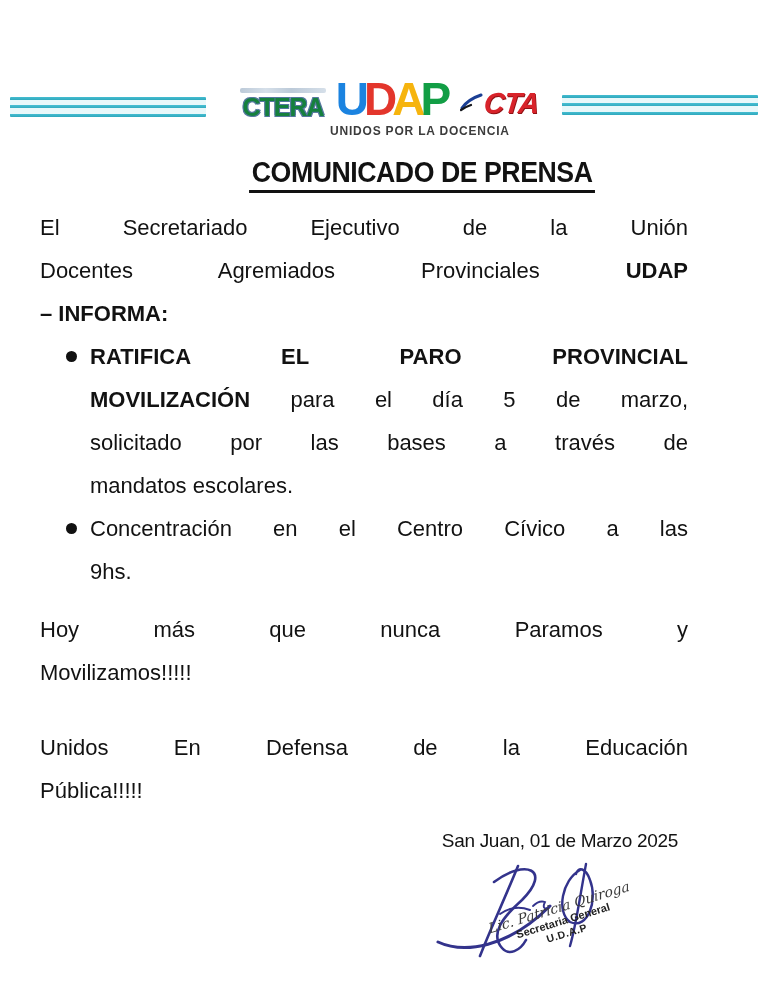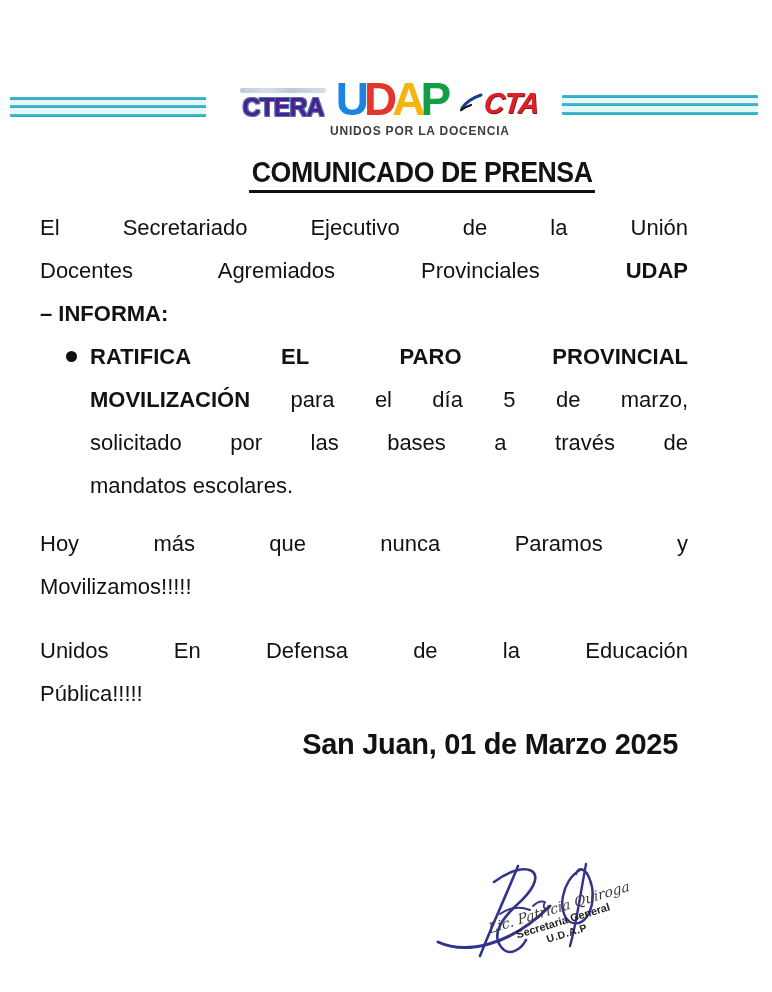--- a/index.html
+++ b/index.html
@@ -27,21 +27,21 @@
   }
   .stripes.left{left:10px;top:97px;width:196px;}
   .stripes.right{left:562px;top:95px;width:196px;}
 
   .ctera{position:absolute;left:228px;top:88px;width:110px;text-align:center;}
   .ctera .blurline{height:5px;width:86px;margin:0 auto 1px auto;
     background:linear-gradient(to right,#9fb3c8,#c4d2e0 30%,#9fb3c8 60%,#c4d2e0);
     opacity:.7;border-radius:2px;}
   .ctera .word{
     font-weight:900;font-size:25px;letter-spacing:-1px;line-height:26px;
-    color:#4c1d95;
+    color:#15803d;
     text-shadow:-1px -1px 0 #55779f, 1px -1px 0 #55779f, -1px 1px 0 #55779f, 1px 1px 0 #55779f;
   }
 
   .udap{position:absolute;left:330px;top:76px;width:122px;text-align:center;}
   .udap .letters{font-weight:900;font-size:46px;line-height:46px;letter-spacing:-5px;}
   .udap .tagline{margin-top:2px;font-size:12px;font-weight:700;color:#3c3c3c;letter-spacing:.8px;white-space:nowrap;}
 
   .cta{position:absolute;left:460px;top:88px;width:100px;display:flex;align-items:center;}
   .cta .word{
     font-weight:900;font-style:italic;font-size:29px;line-height:30px;
@@ -63,25 +63,25 @@
   .content{position:absolute;left:40px;top:206px;width:648px;}
   .line{font-size:22px;line-height:43px;text-align:justify;text-align-last:justify;white-space:normal;}
   .line.last{text-align-last:left;}
   .b{font-weight:700;}
   .bullets{}
   .bullet{position:relative;padding-left:50px;}
   .bullet .dot{
     position:absolute;left:26px;top:16px;width:11px;height:11px;border-radius:50%;background:#111;
   }
   .closing{margin-top:15px;}
-  .closing2{margin-top:21px;}
+  .closing2{margin-top:32px;}
   .closing .line{font-weight:400;}
 
   .date-row{margin-top:13px;text-align:right;padding-right:10px;
-    font-weight:700;font-size:29px;line-height:32px;letter-spacing:-.3px;}
+    font-weight:400;font-size:19px;line-height:32px;letter-spacing:-.3px;}
 
   
   .signature{position:absolute;left:430px;top:856px;width:240px;height:140px;}
   .sig-svg{position:absolute;left:0;top:0;}
   .stamp{
     position:absolute;left:62px;top:66px;width:160px;
     transform:rotate(-17deg);transform-origin:left bottom;
     text-align:center;color:#2e2e2e;
   }
   .stamp .name{
@@ -132,20 +132,25 @@
     </div>
 
     <div class="bullets">
       <div class="bullet">
         <span class="dot"></span>
         <div class="line b">RATIFICA EL PARO PROVINCIAL</div>
         <div class="line"><span class="b">MOVILIZACIÓN</span><span> para el día 5 de marzo,</span></div>
         <div class="line">solicitado por las bases a través de</div>
         <div class="line last">mandatos escolares.</div>
       </div>
+      <div class="bullet">
+        <span class="dot"></span>
+        <div class="line">Concentración en el Centro Cívico a las</div>
+        <div class="line last">9hs.</div>
+      </div>
     </div>
 
     <div class="closing">
       <div class="line">Hoy más que nunca Paramos y</div>
       <div class="line last">Movilizamos!!!!!</div>
     </div>
 
     <div class="closing closing2">
       <div class="line">Unidos En Defensa de la Educación</div>
       <div class="line last">Pública!!!!!</div>

